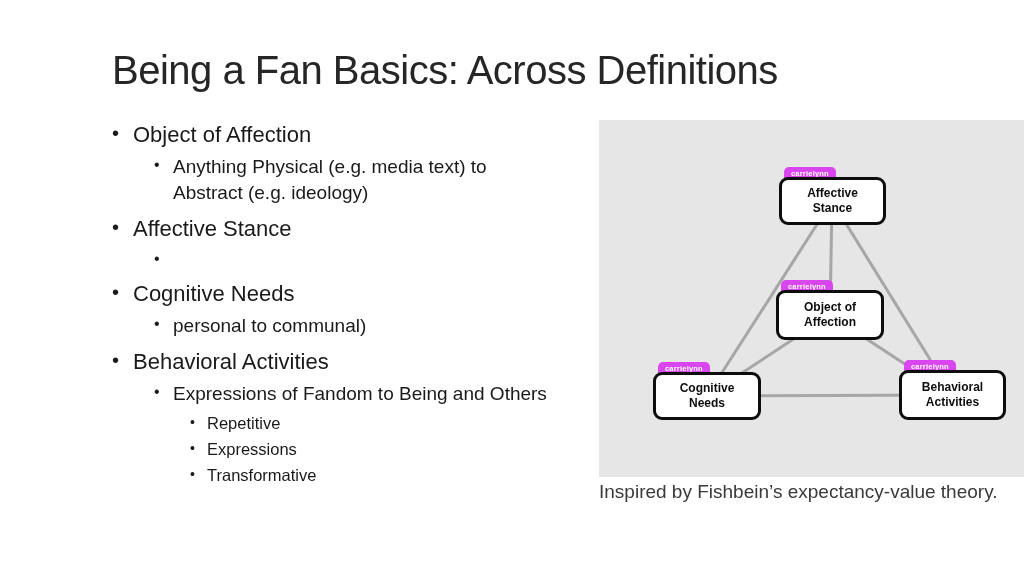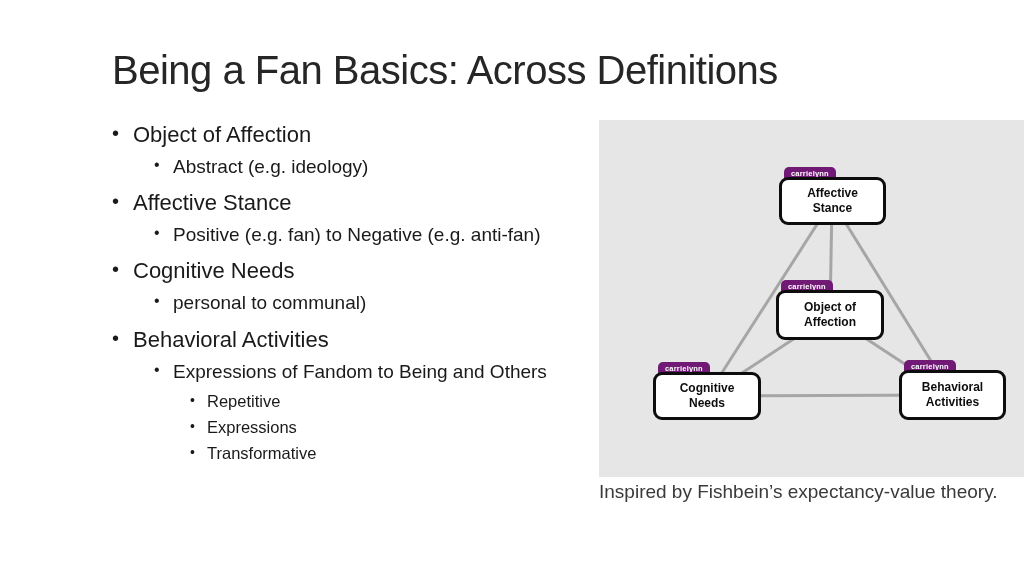--- a/index.html
+++ b/index.html
@@ -30,21 +30,21 @@
   
   .panel {
     position:absolute; left:563px; top:120px; width:461px; height:357px;
     background:#e6e6e6;
   }
   .edges { position:absolute; left:0; top:0; width:461px; height:357px; }
 
   .node { position:absolute; }
   .node .badge {
     position:absolute; top:-10px; left:5px; z-index:1;
-    background:#701a75; color:#ffffff;
+    background:#d946ef; color:#ffffff;
     font-size:7.5px; font-weight:bold; letter-spacing:0.2px;
     padding:2px 7px 4px 7px; border-radius:5px;
     white-space:nowrap;
     text-align:right;
   }
   .node .box {
     position:relative; z-index:2; box-sizing:border-box;
     width:100%; height:100%;
     background:#ffffff; border:3.5px solid #0d0d0d; border-radius:9px;
     display:flex; align-items:center; justify-content:center;
@@ -72,34 +72,32 @@
   <div class="bullets">
     <div class="b b1">
       <span class="dot">•</span>
       <span class="txt">
           <span class="line">Object of Affection</span>
         </span>
     </div>
     <div class="b b2">
       <span class="dot">•</span>
       <span class="txt">
+        <span class="line">Anything Physical (e.g. media text) to</span>
         <span class="line">Abstract (e.g. ideology)</span>
       </span>
     </div>
     <div class="b b1">
       <span class="dot">•</span>
       <span class="txt">
           <span class="line">Affective Stance</span>
         </span>
     </div>
     <div class="b b2">
       <span class="dot">•</span>
-      <span class="txt">
-          <span class="line">Positive (e.g. fan) to Negative (e.g. anti-fan)</span>
-        </span>
     </div>
     <div class="b b1">
       <span class="dot">•</span>
       <span class="txt">
           <span class="line">Cognitive Needs</span>
         </span>
     </div>
     <div class="b b2">
       <span class="dot">•</span>
       <span class="txt">

